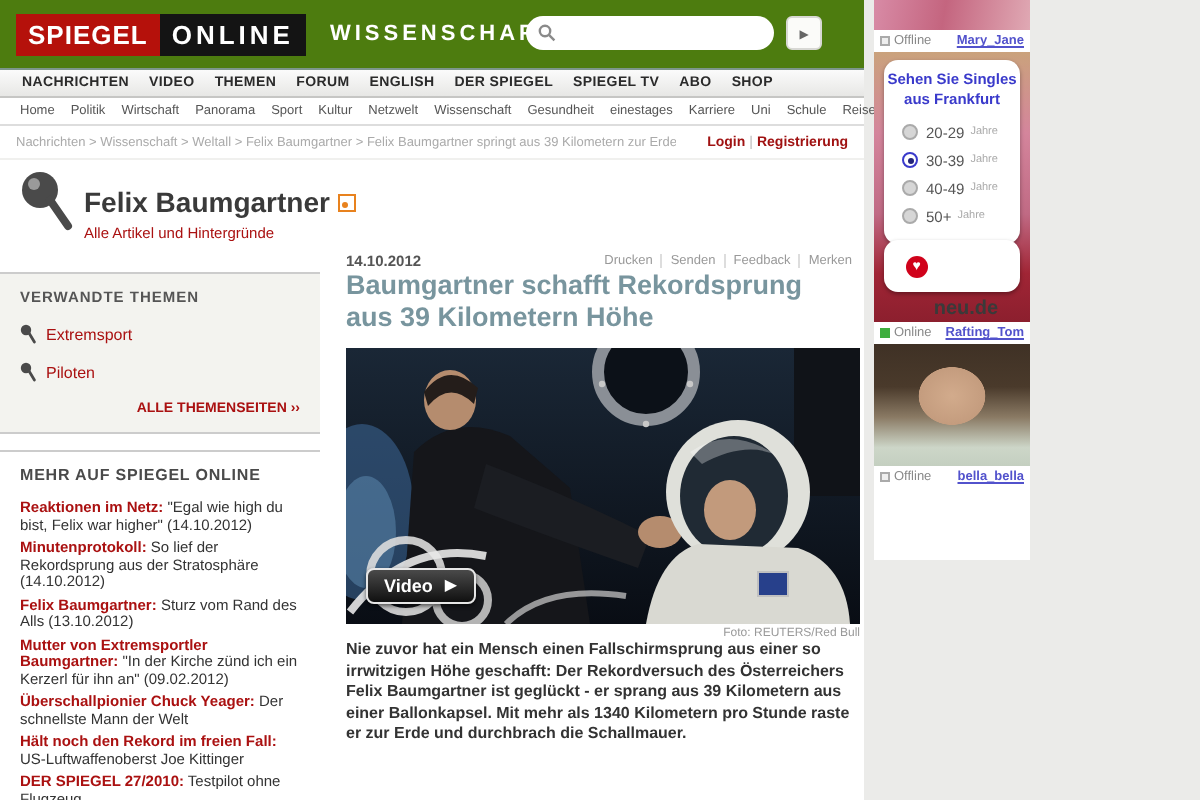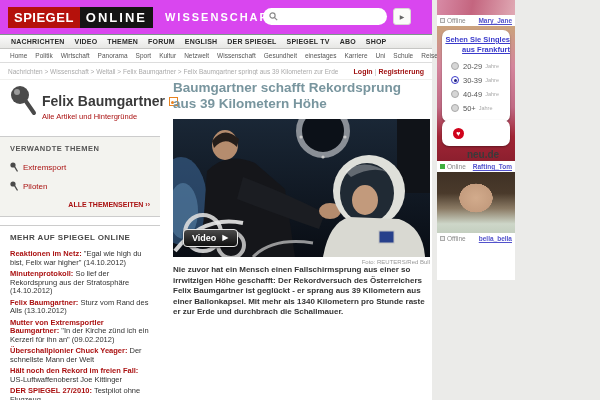--- a/index.html
+++ b/index.html
@@ -1,21 +1,21 @@
 <!DOCTYPE html>
 <html><head>
 <meta charset="utf-8">
 <style>
   html,body{margin:0;padding:0;}
   body{width:600px;height:400px;font-family:"Liberation Sans",sans-serif;background:#ebebe9;}
   .page{position:relative;width:600px;height:400px;overflow:hidden;background:#ebebe9;}
   .site{position:absolute;left:0;top:0;width:432px;height:400px;background:#fff;}
 
   
-  .masthead{position:relative;height:34px;background:#d946ef;display:flex;align-items:center;padding-left:8px;box-sizing:border-box;}
+  .masthead{position:relative;height:34px;background:#4d7c0f;display:flex;align-items:center;padding-left:8px;box-sizing:border-box;}
   .logo{display:flex;cursor:pointer;}
   .logo-spiegel{background:#b5110b;color:#fff;font-weight:bold;font-size:13px;padding:3px 6px;letter-spacing:.5px;}
   .logo-online{background:#141414;color:#fff;font-weight:bold;font-size:13px;padding:3px 6px;letter-spacing:2px;}
   .masthead-section{color:#fff;font-weight:bold;font-size:11px;letter-spacing:2px;margin-left:12px;}
   .searchbox{position:absolute;left:263px;top:8px;width:124px;height:17px;background:#fff;border-radius:9px;display:flex;align-items:center;padding-left:6px;box-sizing:border-box;}
   .searchbox input{border:none;outline:none;background:transparent;width:95px;height:12px;font-size:8px;margin-left:3px;}
   .search-go{position:absolute;left:393px;top:8px;width:18px;height:17px;background:#fbfbf9;border:1px solid #d8d8d4;border-radius:3px;font-size:6px;color:#666;display:flex;align-items:center;justify-content:center;padding:0;cursor:pointer;}
 
   
   .nav1{position:relative;height:15px;background:linear-gradient(#fbfbfb,#e7e7e5);border-top:1px solid #7d968c;border-bottom:1px solid #c6c6c4;display:flex;align-items:center;padding-left:6px;box-sizing:border-box;}
@@ -71,21 +71,21 @@
   .ad-photo-top{position:absolute;left:0;top:0;width:78px;height:15px;background:linear-gradient(100deg,#d88ba6,#c4657f 45%,#e0a9b4);}
   .ad-bar{position:absolute;left:0;width:78px;height:11px;background:#fff;display:flex;align-items:center;justify-content:space-between;padding:0 3px;box-sizing:border-box;}
   .ad-bar .status{display:flex;align-items:center;font-size:6.5px;color:#888;}
   .st-ic{width:5px;height:5px;margin-right:2px;box-sizing:border-box;}
   .st-off{border:1px solid #aaa;background:#eee;}
   .st-on{background:#3fae3f;}
   .ad-bar .uname{font-size:6.5px;font-weight:bold;color:#5252cc;text-decoration:underline;cursor:pointer;}
   .ad-photo-main{position:absolute;left:0;top:26px;width:78px;height:135px;background:linear-gradient(#caa27c 0%,#d4859c 30%,#c06a84 60%,#a02535 82%,#8c1f2e 100%);}
   .ad-panel{position:absolute;left:5px;width:68px;background:#fff;border-radius:7px;box-shadow:0 1px 2px rgba(0,0,0,.35);}
   .panel-search{top:30px;height:92px;padding-top:5px;box-sizing:border-box;}
-  .ad-link{display:block;text-align:right;font-size:7.5px;font-weight:bold;color:#3a3acb;text-decoration:underline;line-height:9.5px;cursor:pointer;}
+  .ad-link{display:block;text-align:center;font-size:7.5px;font-weight:bold;color:#3a3acb;line-height:9.5px;cursor:pointer;}
   .ages{margin-top:5px;margin-left:9px;}
   .age-row{display:flex;align-items:center;height:14px;cursor:pointer;}
   .radio{width:8px;height:8px;border-radius:50%;background:#d6d6d6;border:1px solid #aaa;box-sizing:border-box;margin-right:4px;position:relative;}
   .radio.selected{background:#fff;border:1px solid #3a3acb;}
   .radio.selected::after{content:"";position:absolute;left:1.5px;top:1.5px;width:3px;height:3px;background:#23237a;border-radius:50%;}
   .age-label{font-size:7.5px;color:#555;margin-right:3px;}
   .age-suffix{font-size:5.5px;color:#aaa;}
   .panel-brand{top:120px;height:26px;display:flex;align-items:center;justify-content:center;}
   .brand-heart{width:11px;height:11px;border-radius:50%;background:#d0021b;color:#fff;font-size:7px;line-height:11px;text-align:center;margin-right:3px;}
   .brand-name{font-size:10px;font-weight:bold;color:#3a3a3a;margin-top:43px;}
@@ -210,20 +210,26 @@
         <div class="more-item"><span class="lead">Felix Baumgartner:</span><span> Sturz vom Rand des Alls (13.10.2012)</span></div>
         <div class="more-item"><span class="lead">Mutter von Extremsportler Baumgartner:</span><span> "In der Kirche zünd ich ein Kerzerl für ihn an" (09.02.2012)</span></div>
         <div class="more-item"><span class="lead">Überschallpionier Chuck Yeager:</span><span> Der schnellste Mann der Welt</span></div>
         <div class="more-item"><span class="lead">Hält noch den Rekord im freien Fall:</span><span> US-Luftwaffenoberst Joe Kittinger</span></div>
         <div class="more-item"><span class="lead">DER SPIEGEL 27/2010:</span><span> Testpilot ohne Flugzeug</span></div>
       </div>
 
     </aside>
 
     <main class="article">
+      <div class="daterow">
+        <span class="art-date">14.10.2012</span>
+        <span class="art-actions">
+          <a>Drucken</a><a>Senden</a><a>Feedback</a><a>Merken</a>
+        </span>
+      </div>
       <h1 class="headline" style="margin:0;">Baumgartner schafft Rekordsprung aus 39 Kilometern Höhe</h1>
 
       <div class="photo">
         <svg width="257" height="138" viewBox="0 0 257 138">
           <defs>
             <linearGradient id="pbg" x1="0" y1="0" x2="0" y2="1">
               <stop offset="0" stop-color="#1a2736"></stop>
                 <stop offset="1" stop-color="#090d14"></stop>
             </linearGradient>
           </defs>

